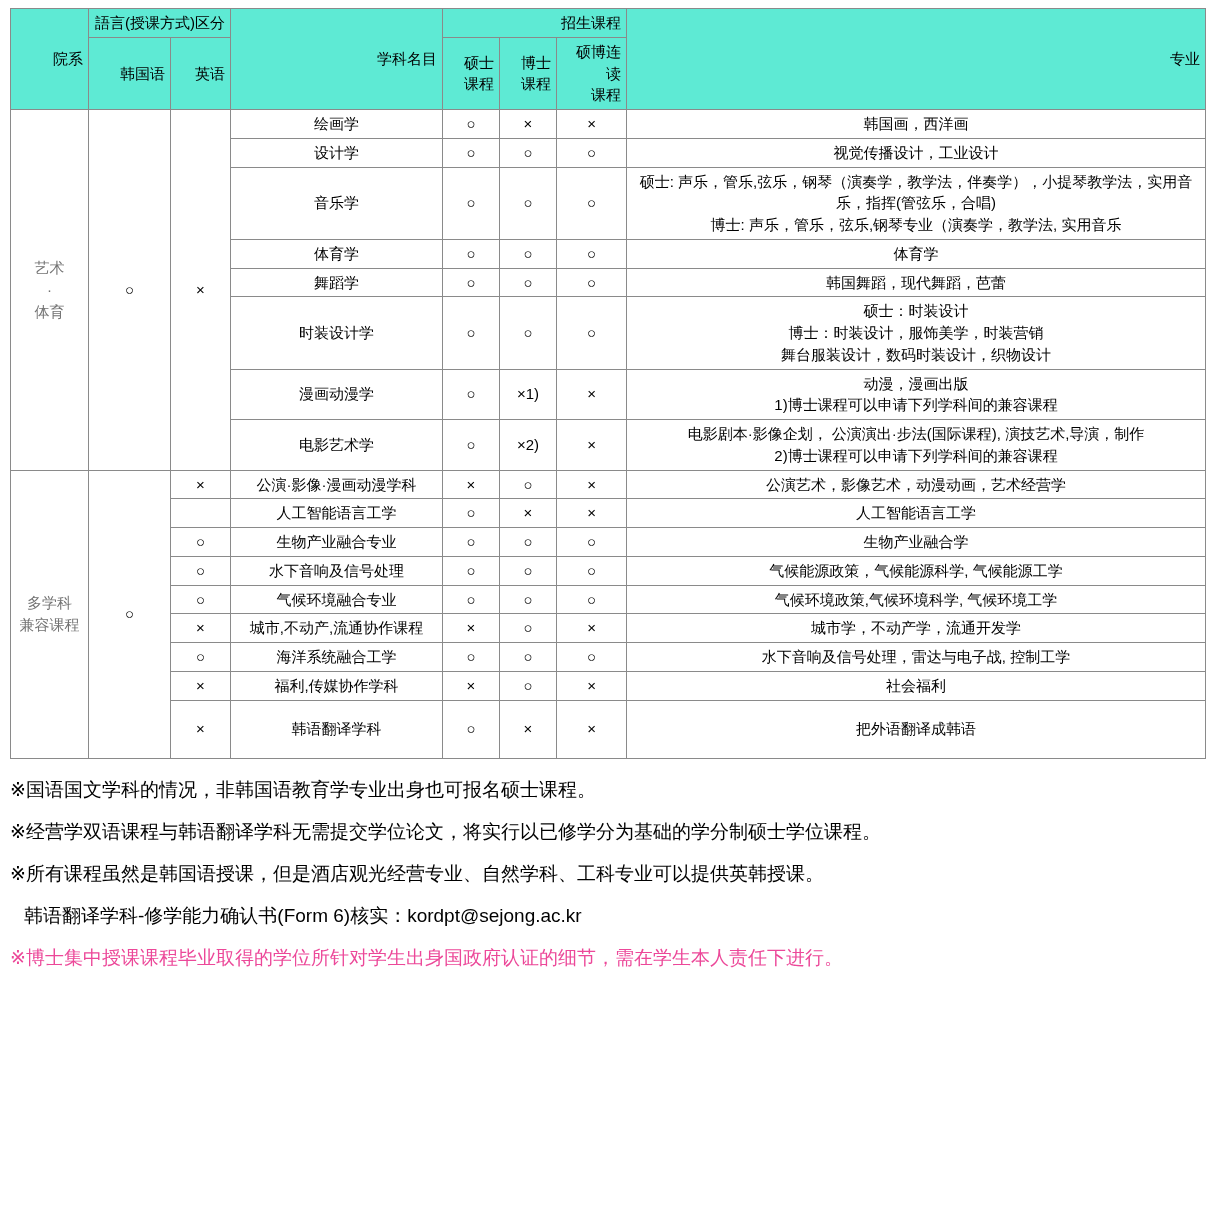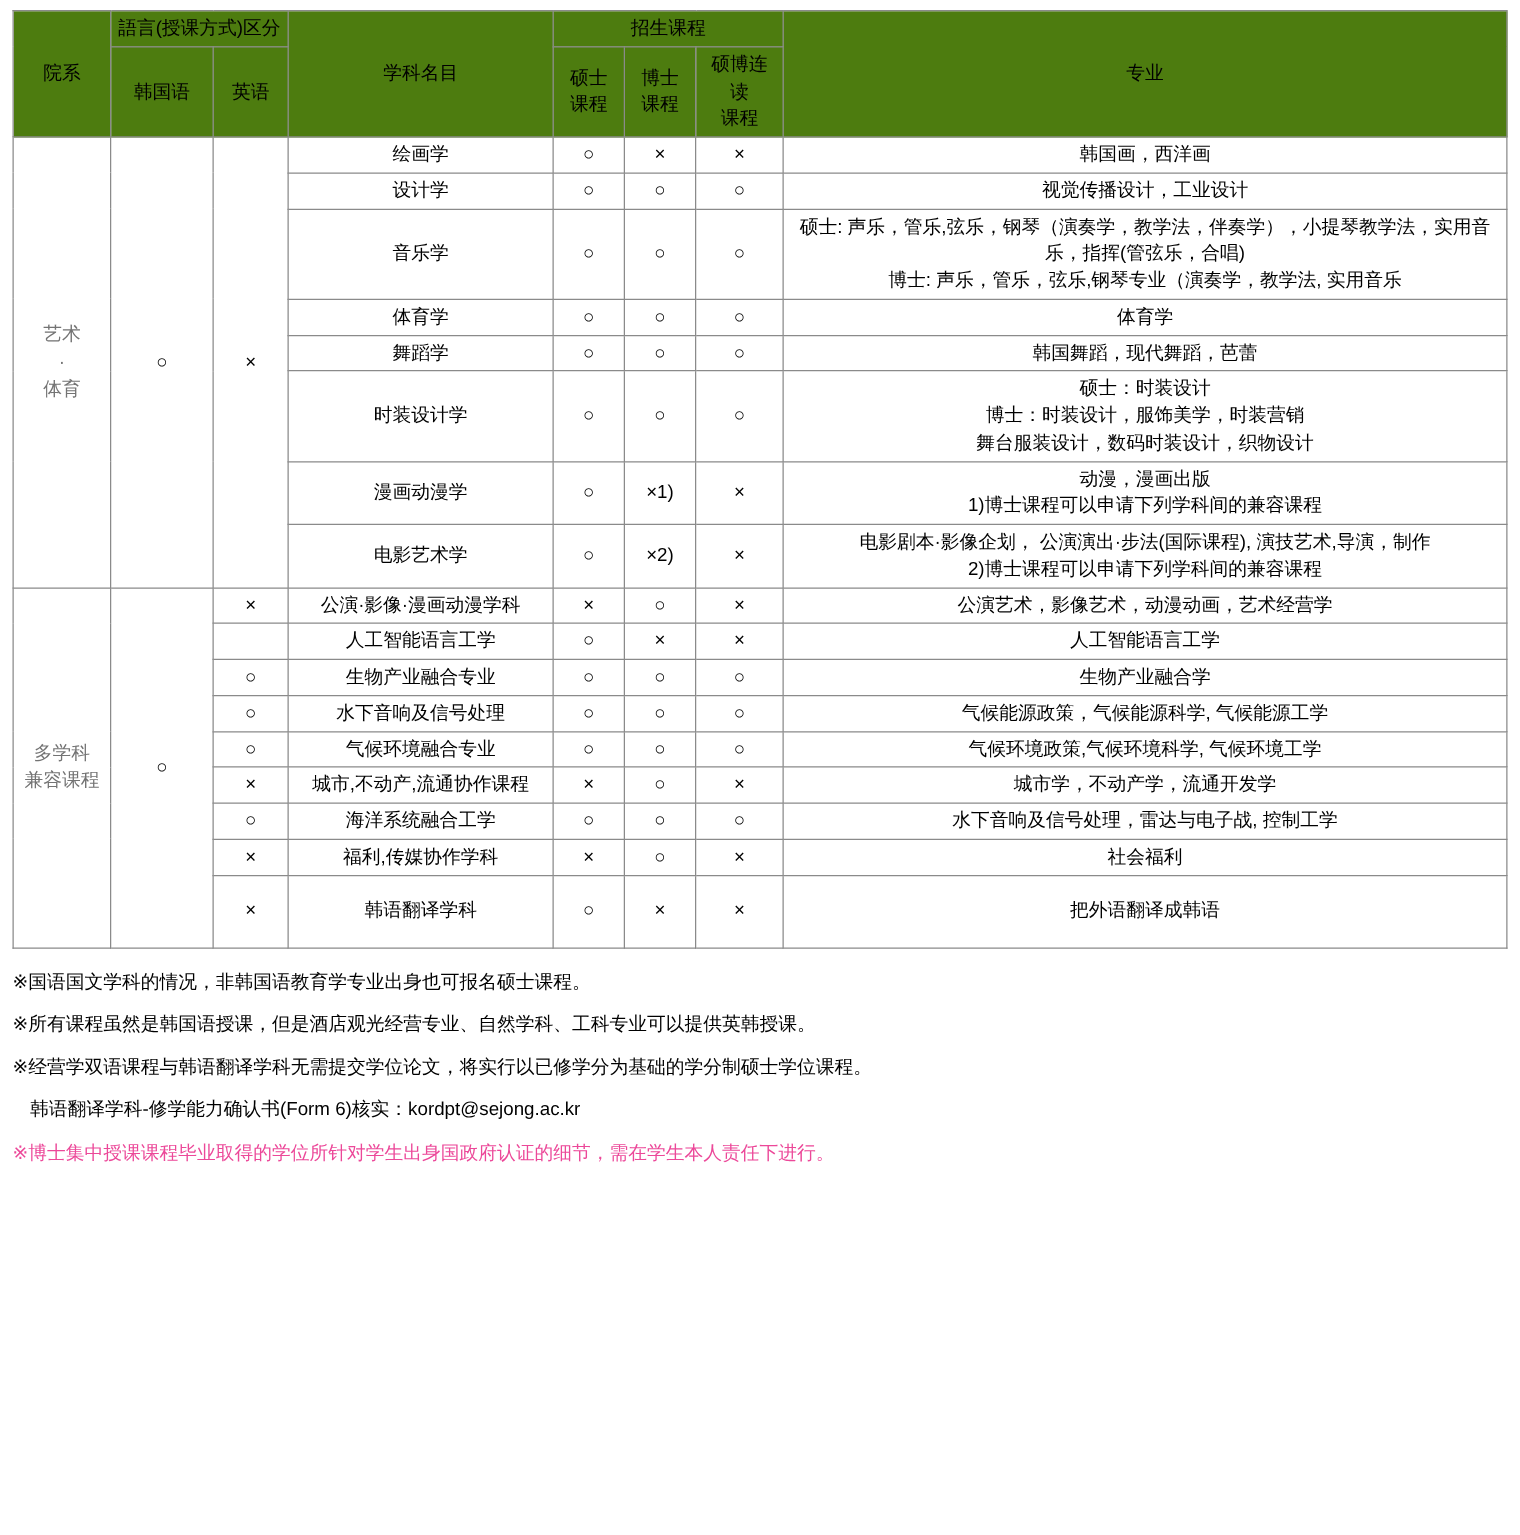--- a/index.html
+++ b/index.html
@@ -25,22 +25,22 @@
   }
   table.admissions th, table.admissions td {
     border: 1px solid #8a8a8a;
     padding: 3px 5px;
     vertical-align: middle;
     font-weight: normal;
     font-size: 15px;
     line-height: 1.45;
   }
   thead th {
-    background: #4d7c0f;
-    text-align: center;
+    background: #5eead4;
+    text-align: right;
     font-size: 15px;
   }
   .outer-top { border-top: 2px solid #444; }
   .outer-bottom { border-bottom: 2px solid #444; }
   .faculty {
     color: #737373;
     text-align: center;
     font-size: 15px;
     line-height: 1.5;
   }
@@ -53,21 +53,21 @@
     padding-left: 7px;
   }
   .subject {
     text-align: center;
   }
   .sec-div td, .sec-div th {
     border-top: 2px solid #444;
   }
   .notes {
     margin-top: 12px;
-    font-size: 15px;
+    font-size: 19px;
     line-height: 1.95;
   }
   .notes div { margin-bottom: 5px; }
   .note-indent { padding-left: 14px; }
   .note-red { color: #ec4899; }
   .multiline { white-space: pre-line; }
   col.c-dept { width: 78px; }
   col.c-kor { width: 82px; }
   col.c-eng { width: 60px; }
   col.c-sub { width: 212px; }
@@ -253,19 +253,19 @@
       <td class="mark outer-bottom">○</td>
       <td class="mark outer-bottom">×</td>
       <td class="mark outer-bottom">×</td>
       <td class="major-cell multiline outer-bottom">把外语翻译成韩语</td>
     </tr>
   </tbody>
 </table>
 
 <div class="notes">
   <div>※国语国文学科的情况，非韩国语教育学专业出身也可报名硕士课程。</div>
+  <div>※经营学双语课程与韩语翻译学科无需提交学位论文，将实行以已修学分为基础的学分制硕士学位课程。</div>
   <div>※所有课程虽然是韩国语授课，但是酒店观光经营专业、自然学科、工科专业可以提供英韩授课。</div>
-  <div>※经营学双语课程与韩语翻译学科无需提交学位论文，将实行以已修学分为基础的学分制硕士学位课程。</div>
   <div class="note-indent">韩语翻译学科-修学能力确认书(Form  6)核实：kordpt@sejong.ac.kr</div>
   <div class="note-red">※博士集中授课课程毕业取得的学位所针对学生出身国政府认证的细节，需在学生本人责任下进行。</div>
 </div>
 
 </div>
 
 </body></html>

